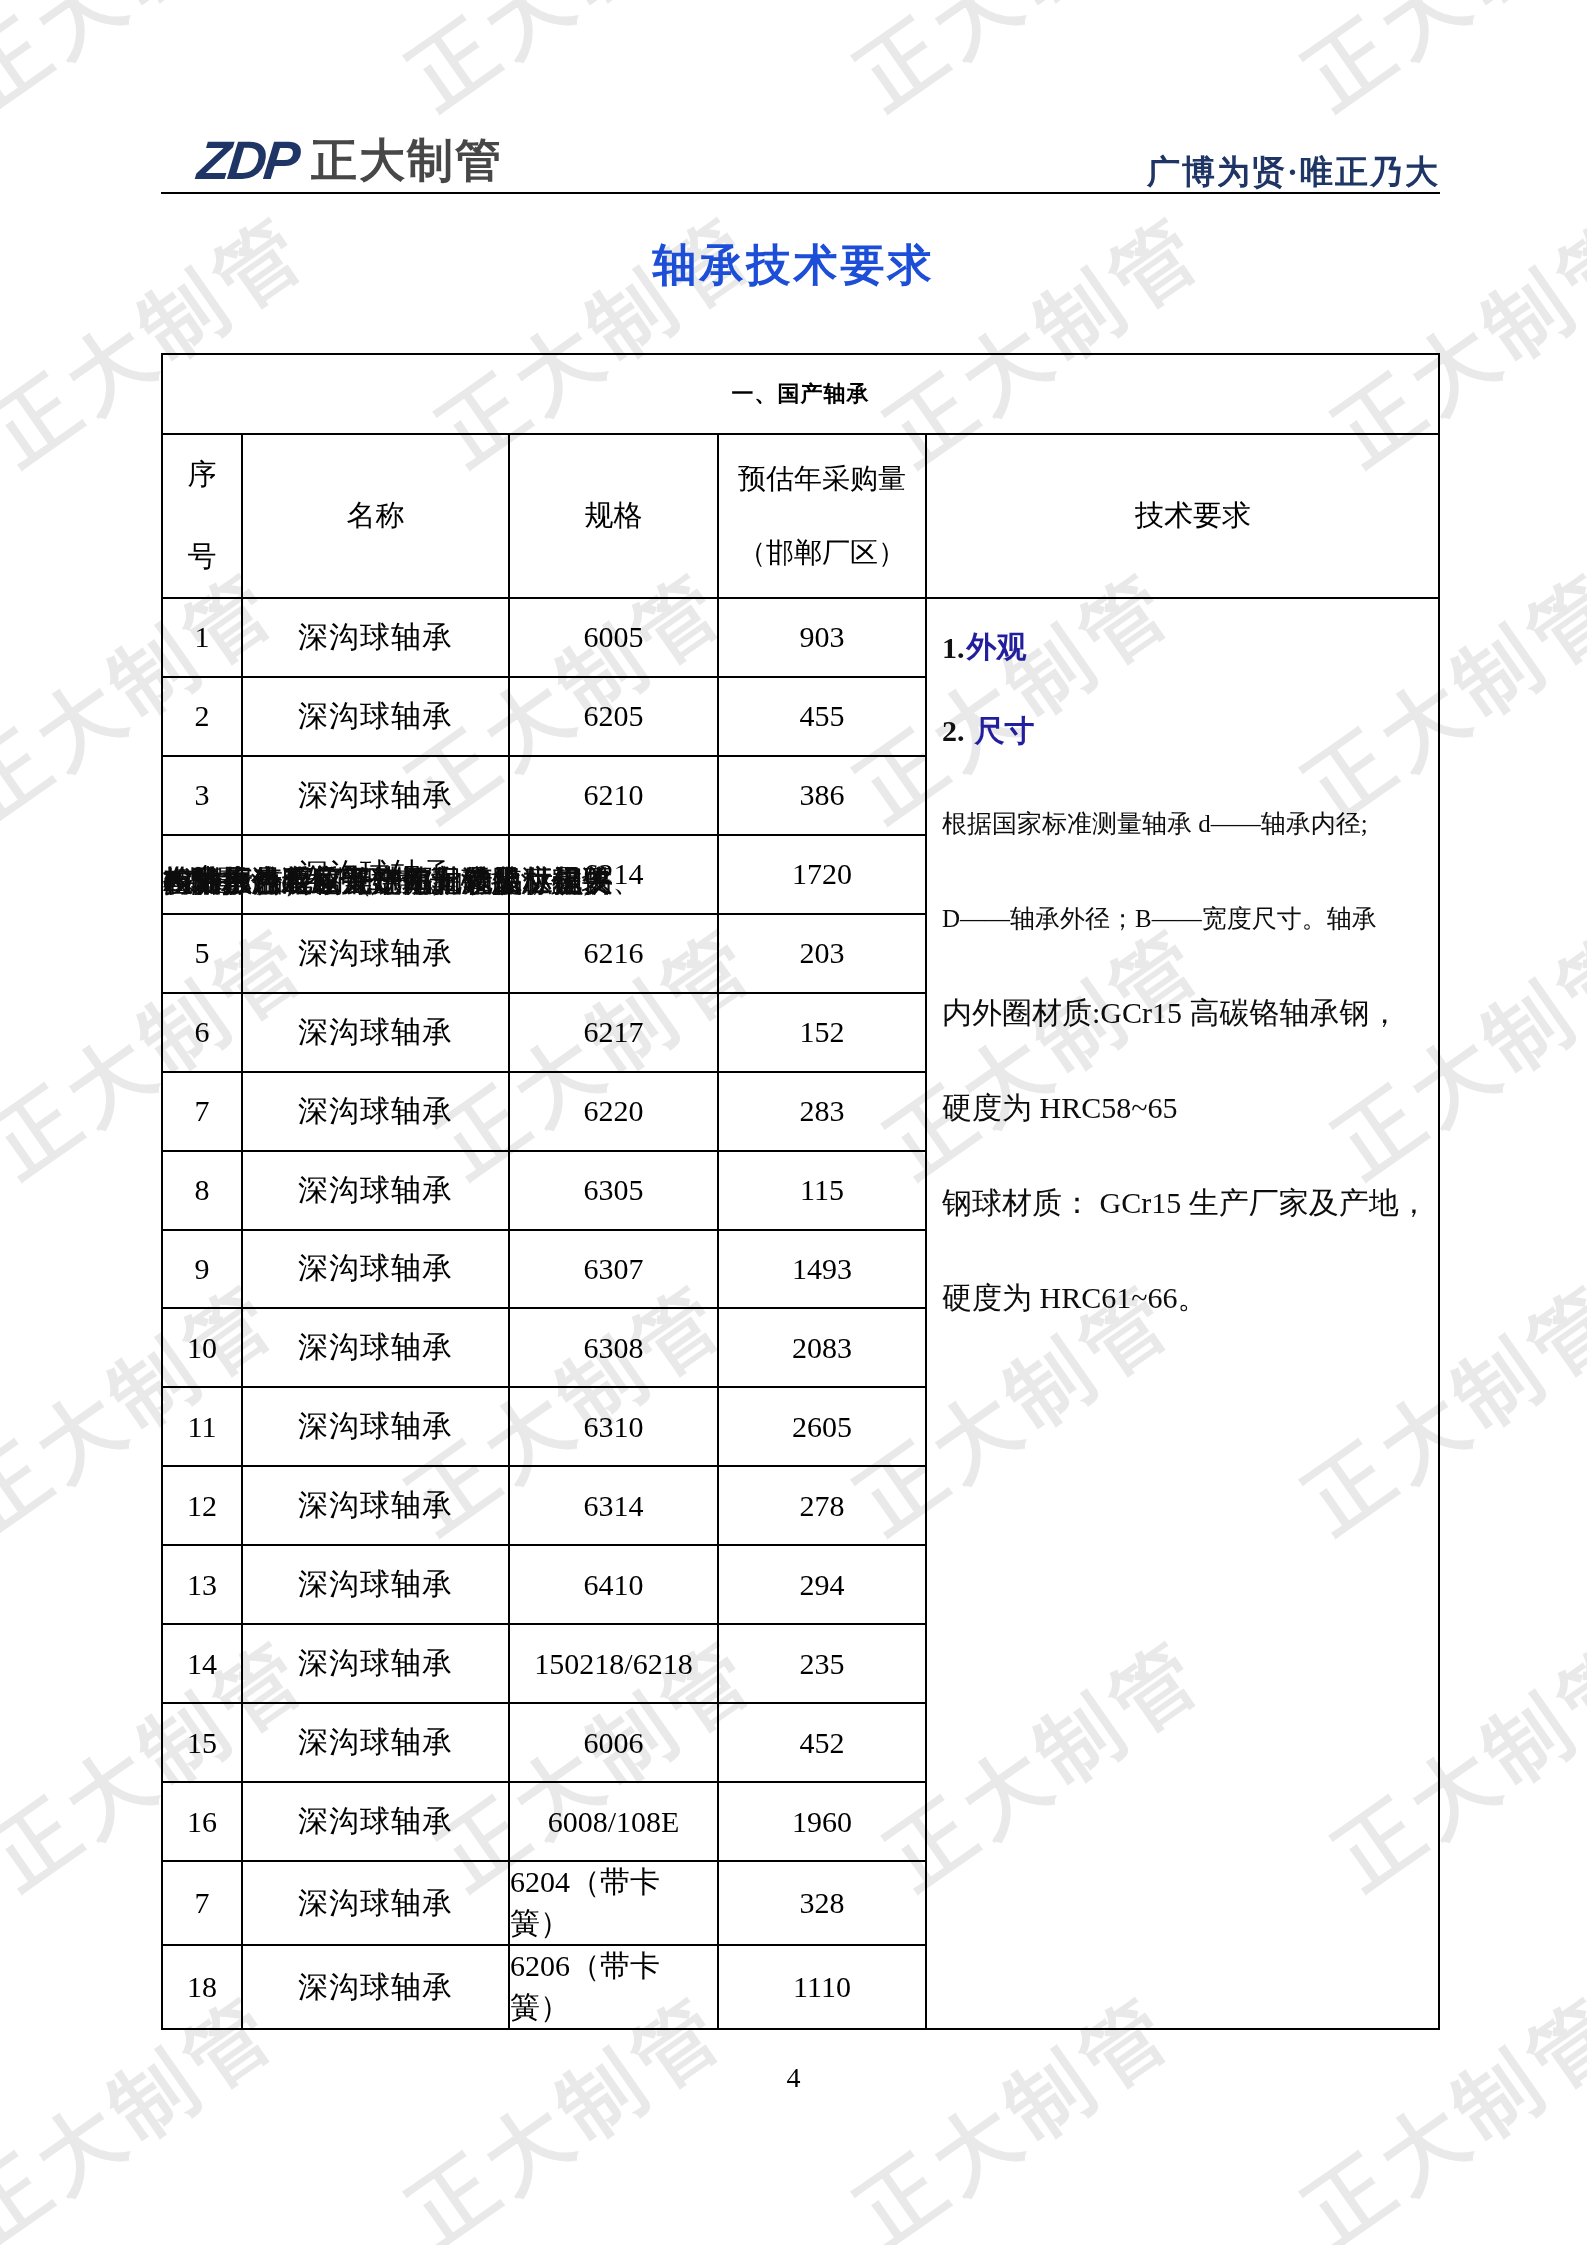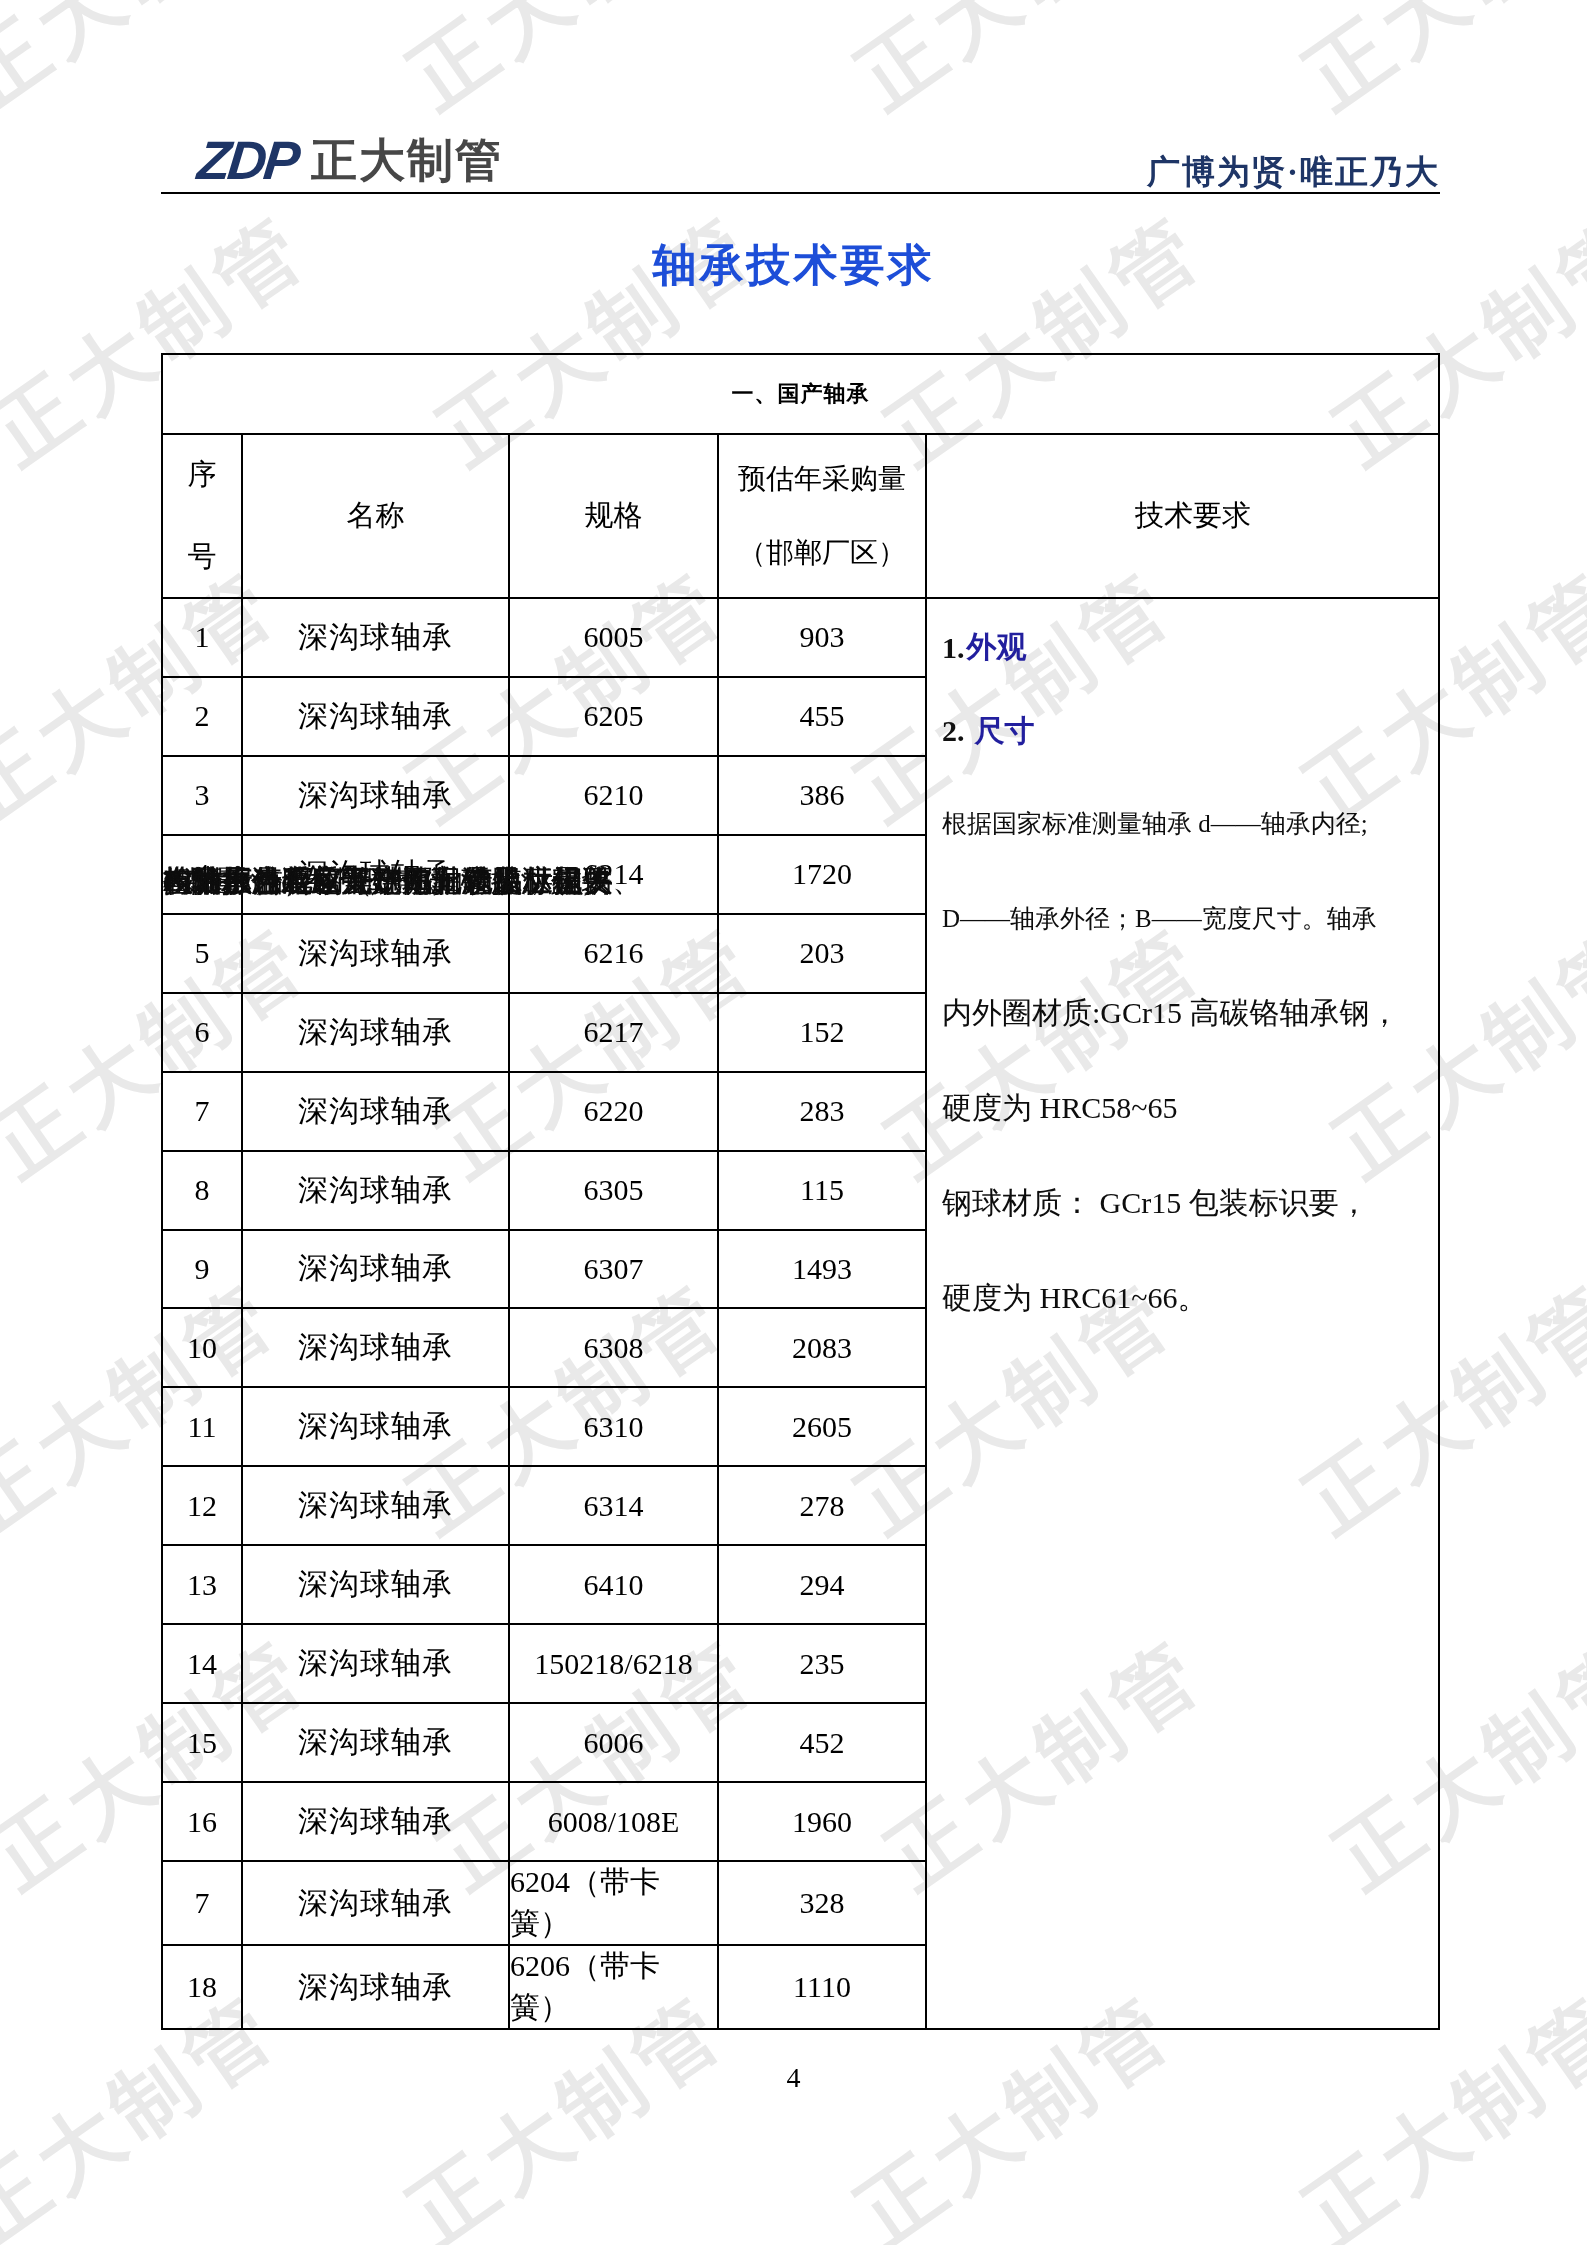--- a/index.html
+++ b/index.html
@@ -296,21 +296,21 @@
           <div class="tl body">检验报告单，（进口轴承提供相关</div>
           <div class="tl body">技术标准）。</div>
           <div class="tl heading2">
             <span class="num">2.</span>
             <span class="word">尺寸</span>
           </div>
           <div class="tl small">根据国家标准测量轴承 d——轴承内径;</div>
           <div class="tl small">D——轴承外径；B——宽度尺寸。轴承</div>
           <div class="tl wide">内外圈材质:GCr15 高碳铬轴承钢，</div>
           <div class="tl wide">硬度为 HRC58~65</div>
-          <div class="tl wide">钢球材质： GCr15 包装标识要，</div>
+          <div class="tl wide">钢球材质： GCr15 生产厂家及产地，</div>
           <div class="tl wide">硬度为 HRC61~66。</div>
         </div>
     </div>
   </div>
 
   <div class="pageno">4</div>
 
 </div>
 
 </body></html>

